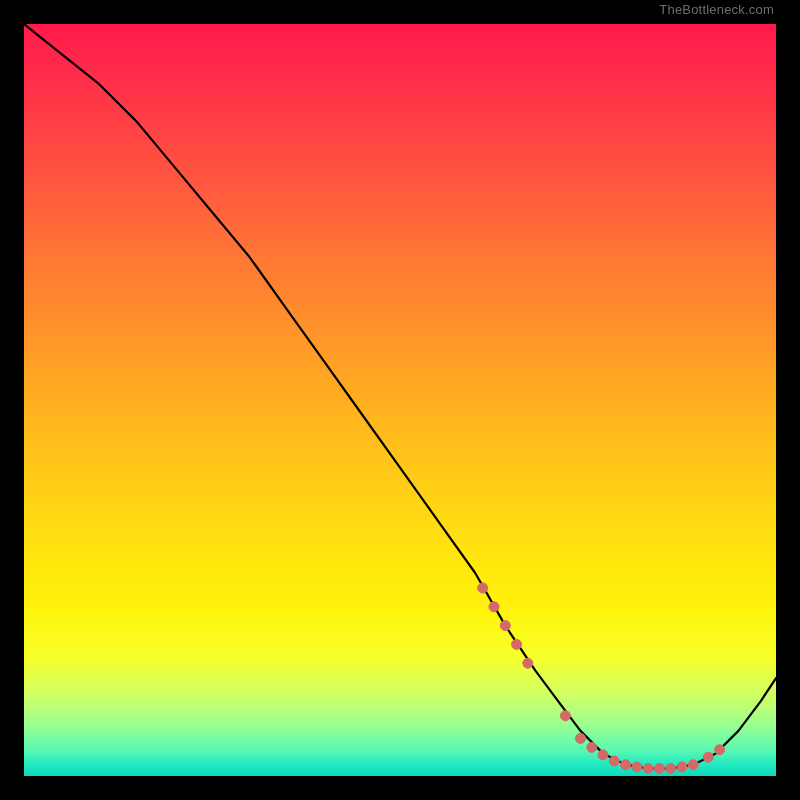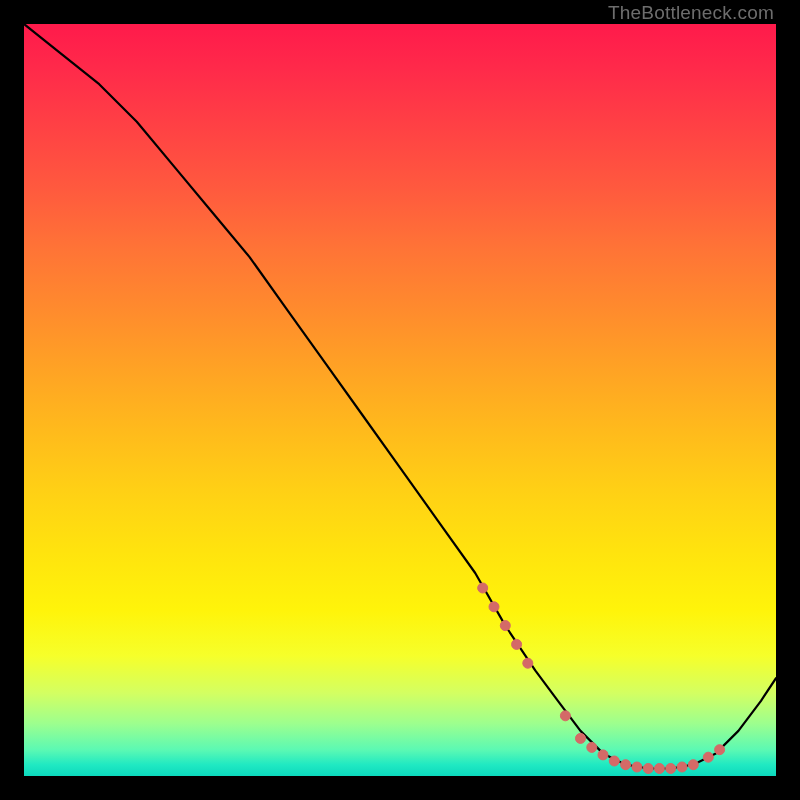--- a/index.html
+++ b/index.html
@@ -49,21 +49,21 @@
       #5cf9b3 96.5%,
       #20e9c2 98.5%,
       #0cd9be 100%
     );
   }
   .watermark {
     position: absolute;
     top: 2px;
     right: 26px;
     color: #6d6d6d;
-    font-size: 19px;
+    font-size: 13px;
     font-weight: 500;
     letter-spacing: 0.2px;
     user-select: none;
   }
   svg.curve {
     position: absolute;
     inset: 0;
     width: 100%;
     height: 100%;
   }

